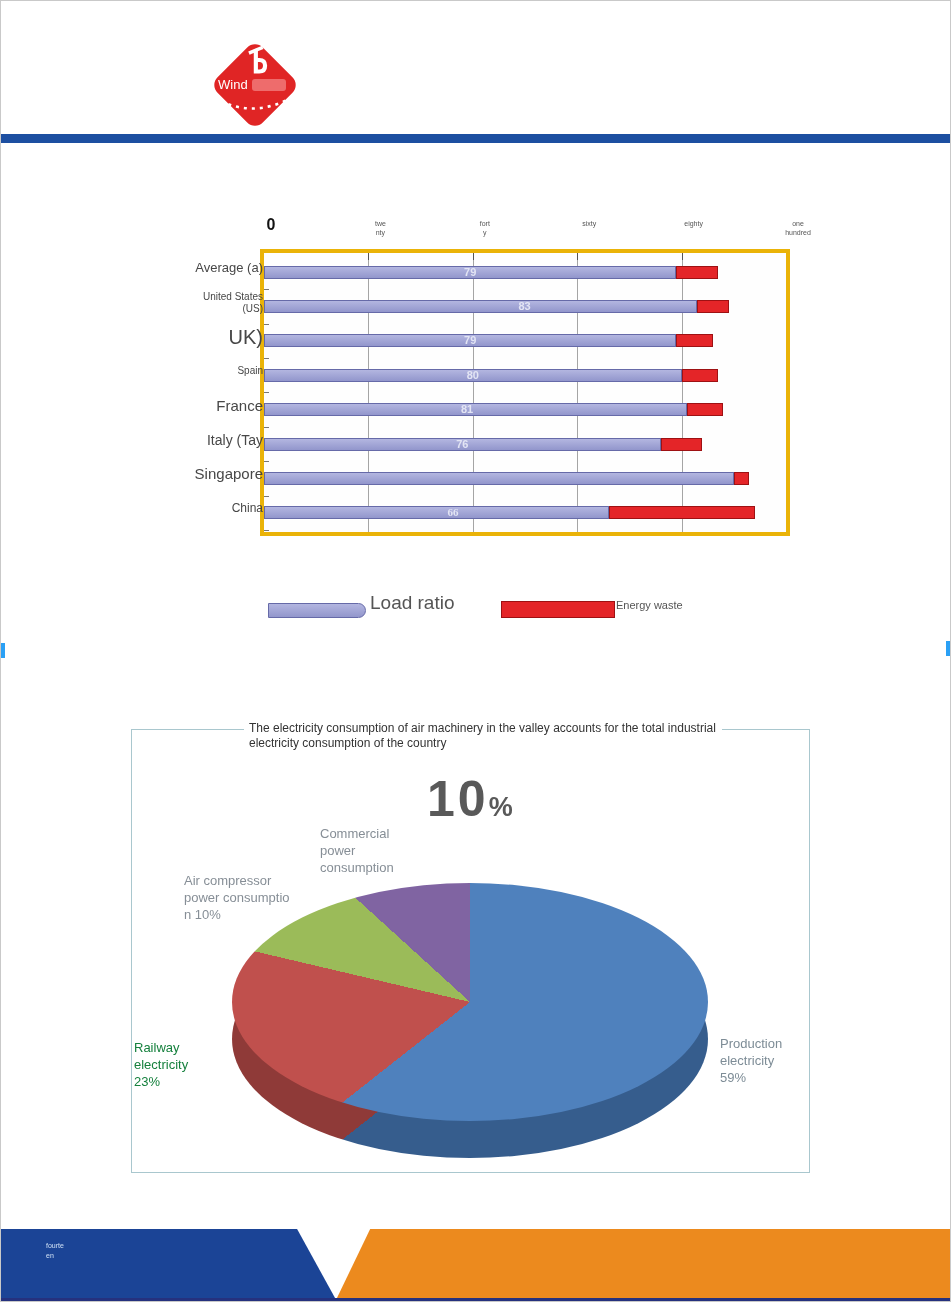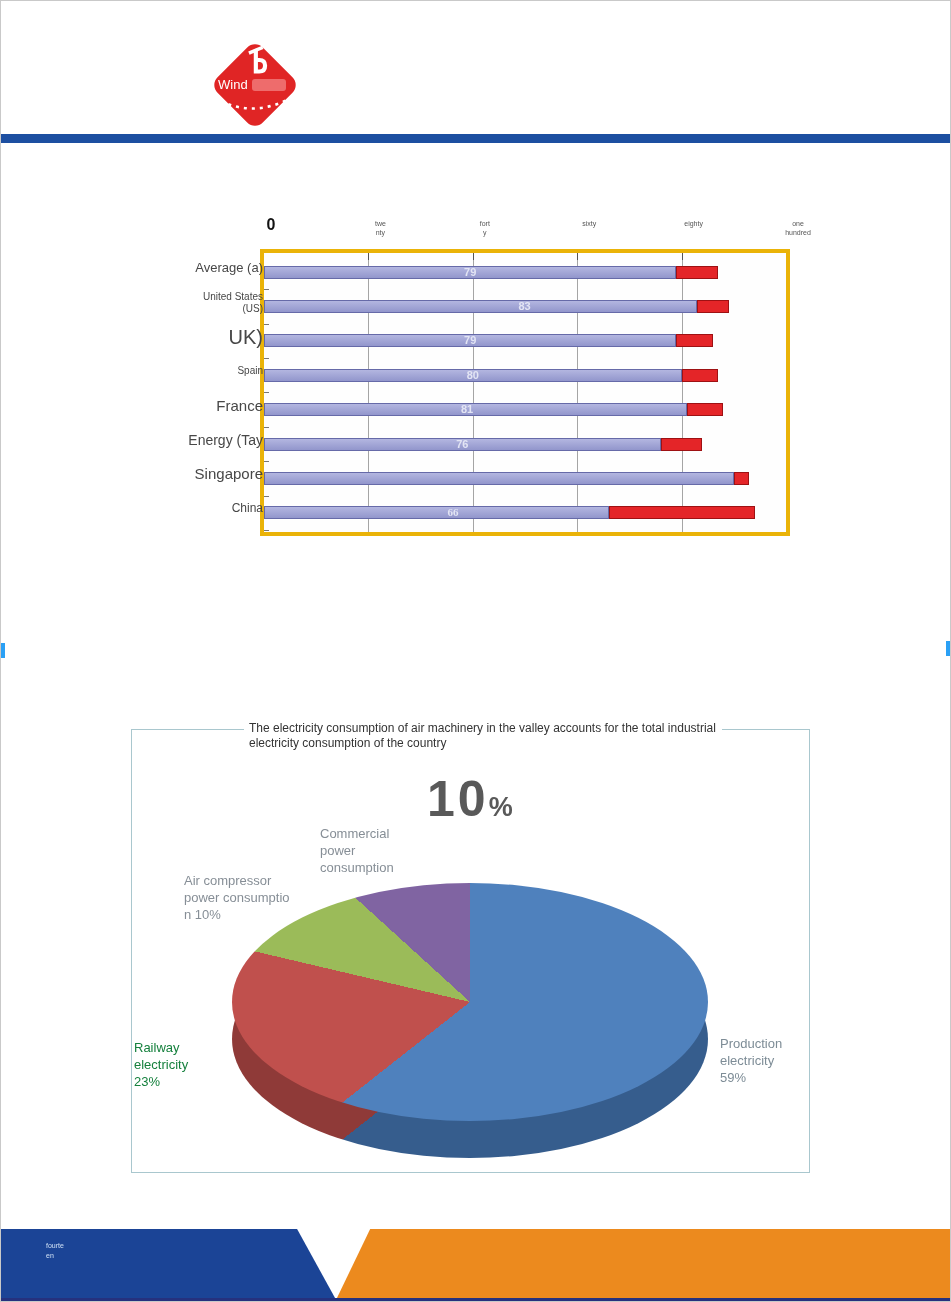--- a/index.html
+++ b/index.html
@@ -140,24 +140,30 @@
         <div class="bar-value" style="top: 253.3px; left: 0px; width: 378px; font-family: Liberation Serif, serif;">66</div>
         <div class="lefttick" style="top: 277px;"></div>
       </div>
     <div id="catLabels">
         <div class="cat-label" style="top: 267px; font-size: 13px;">Average (a)</div>
         <div class="cat-label" style="top: 301.4px; font-size: 10px;">United States
 (US)</div>
         <div class="cat-label" style="top: 335.8px; font-size: 20px;">UK)</div>
         <div class="cat-label" style="top: 370.2px; font-size: 10px;">Spain</div>
         <div class="cat-label" style="top: 404.6px; font-size: 15px;">France</div>
-        <div class="cat-label" style="top: 439px; font-size: 14px;">Energy (Tay</div>
+        <div class="cat-label" style="top: 439px; font-size: 14px;">Italy (Tay</div>
         <div class="cat-label" style="top: 473.4px; font-size: 15px;">Singapore</div>
         <div class="cat-label" style="top: 507.8px; font-size: 12px;">China</div>
       </div>
+    <div class="legend">
+      <span class="legend-swatch-load"></span>
+      <span class="legend-label-load">Load ratio</span>
+      <span class="legend-swatch-waste"></span>
+      <span class="legend-label-waste">Energy waste</span>
+    </div>
   </div>
 
   <div class="edge-tick left"></div>
   <div class="edge-tick right"></div>
 
   <div class="pie-section">
     <div class="pie-title">The electricity consumption of air machinery in the valley accounts for the total industrial electricity consumption of the country</div>
     <div class="headline">
       <span class="big">10</span><span class="pct">%</span>
     </div>

